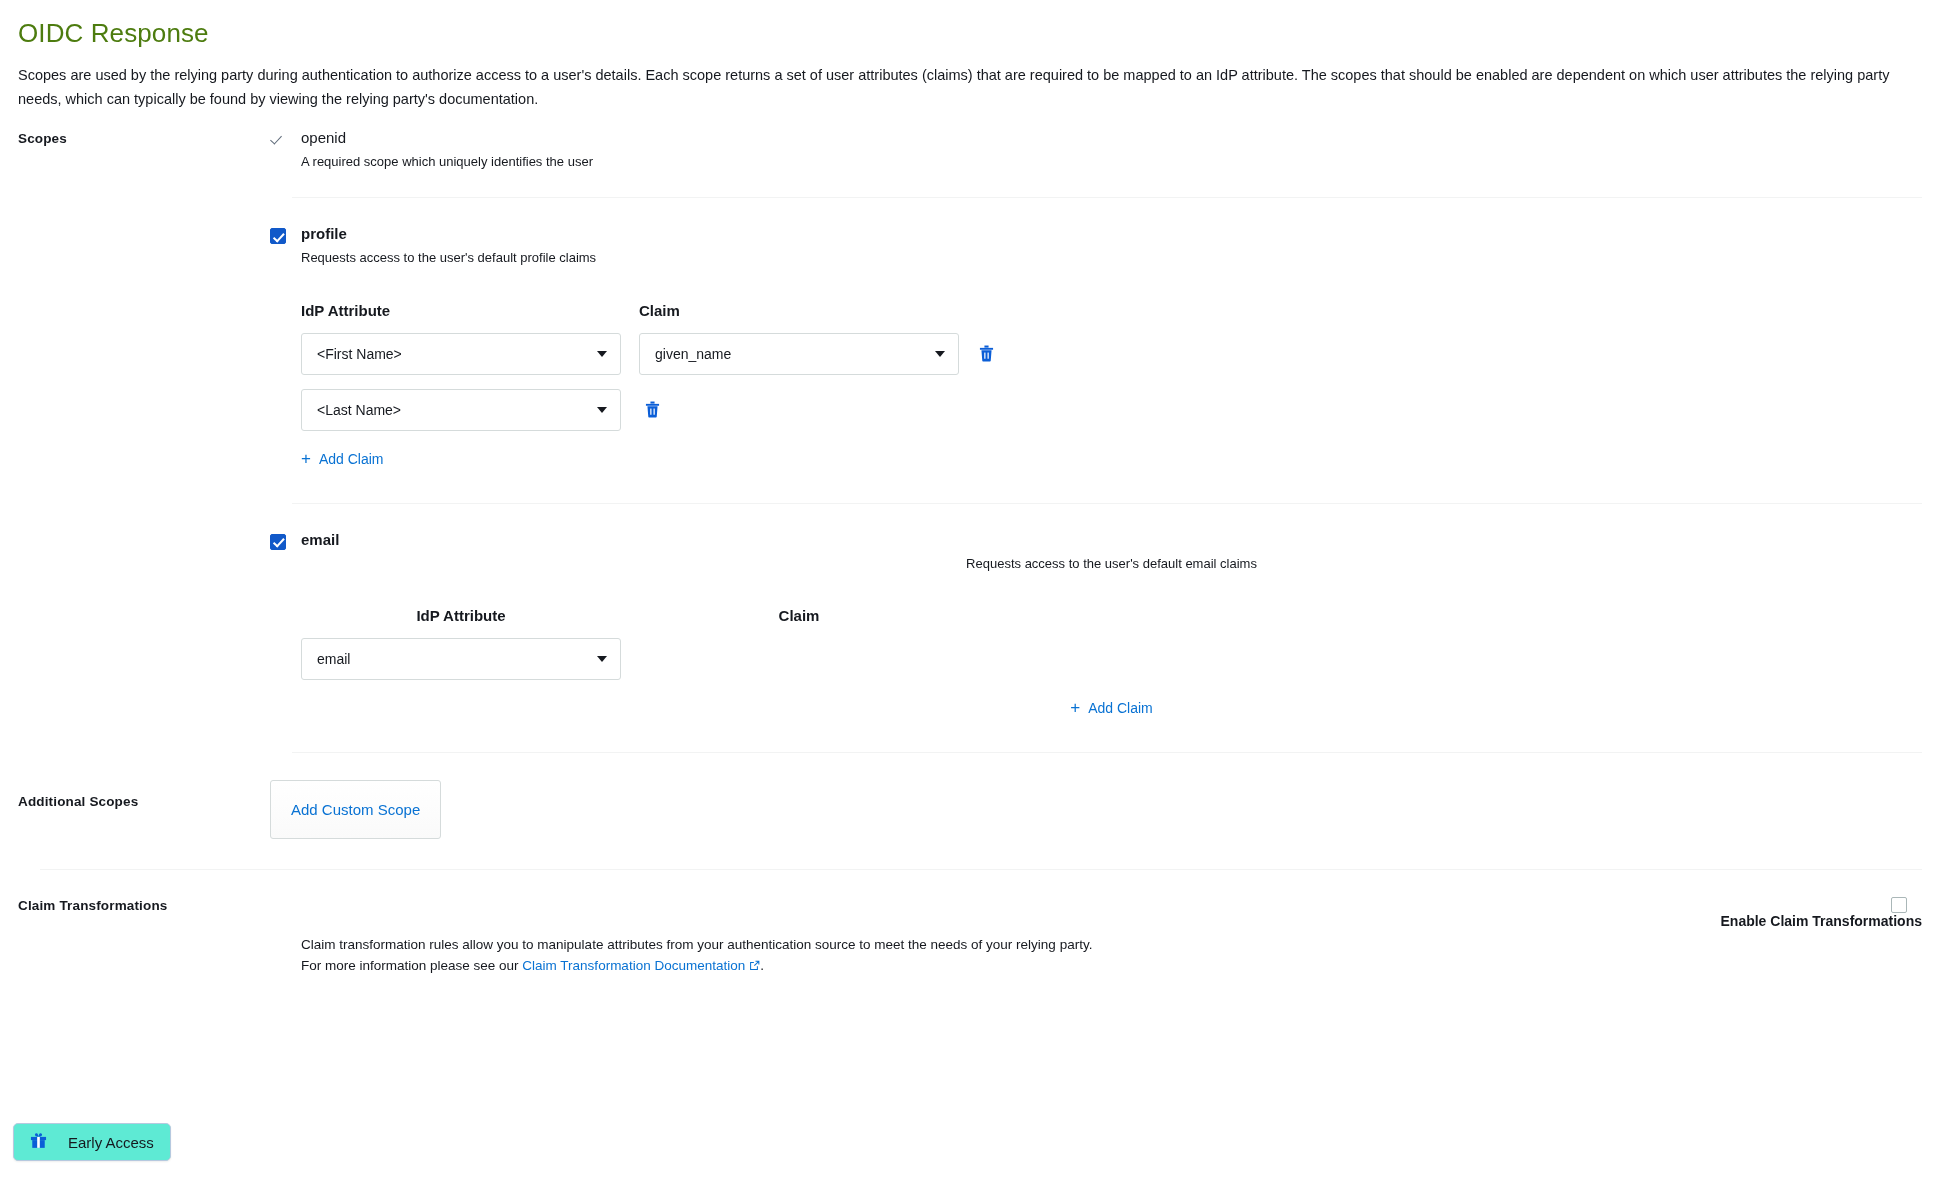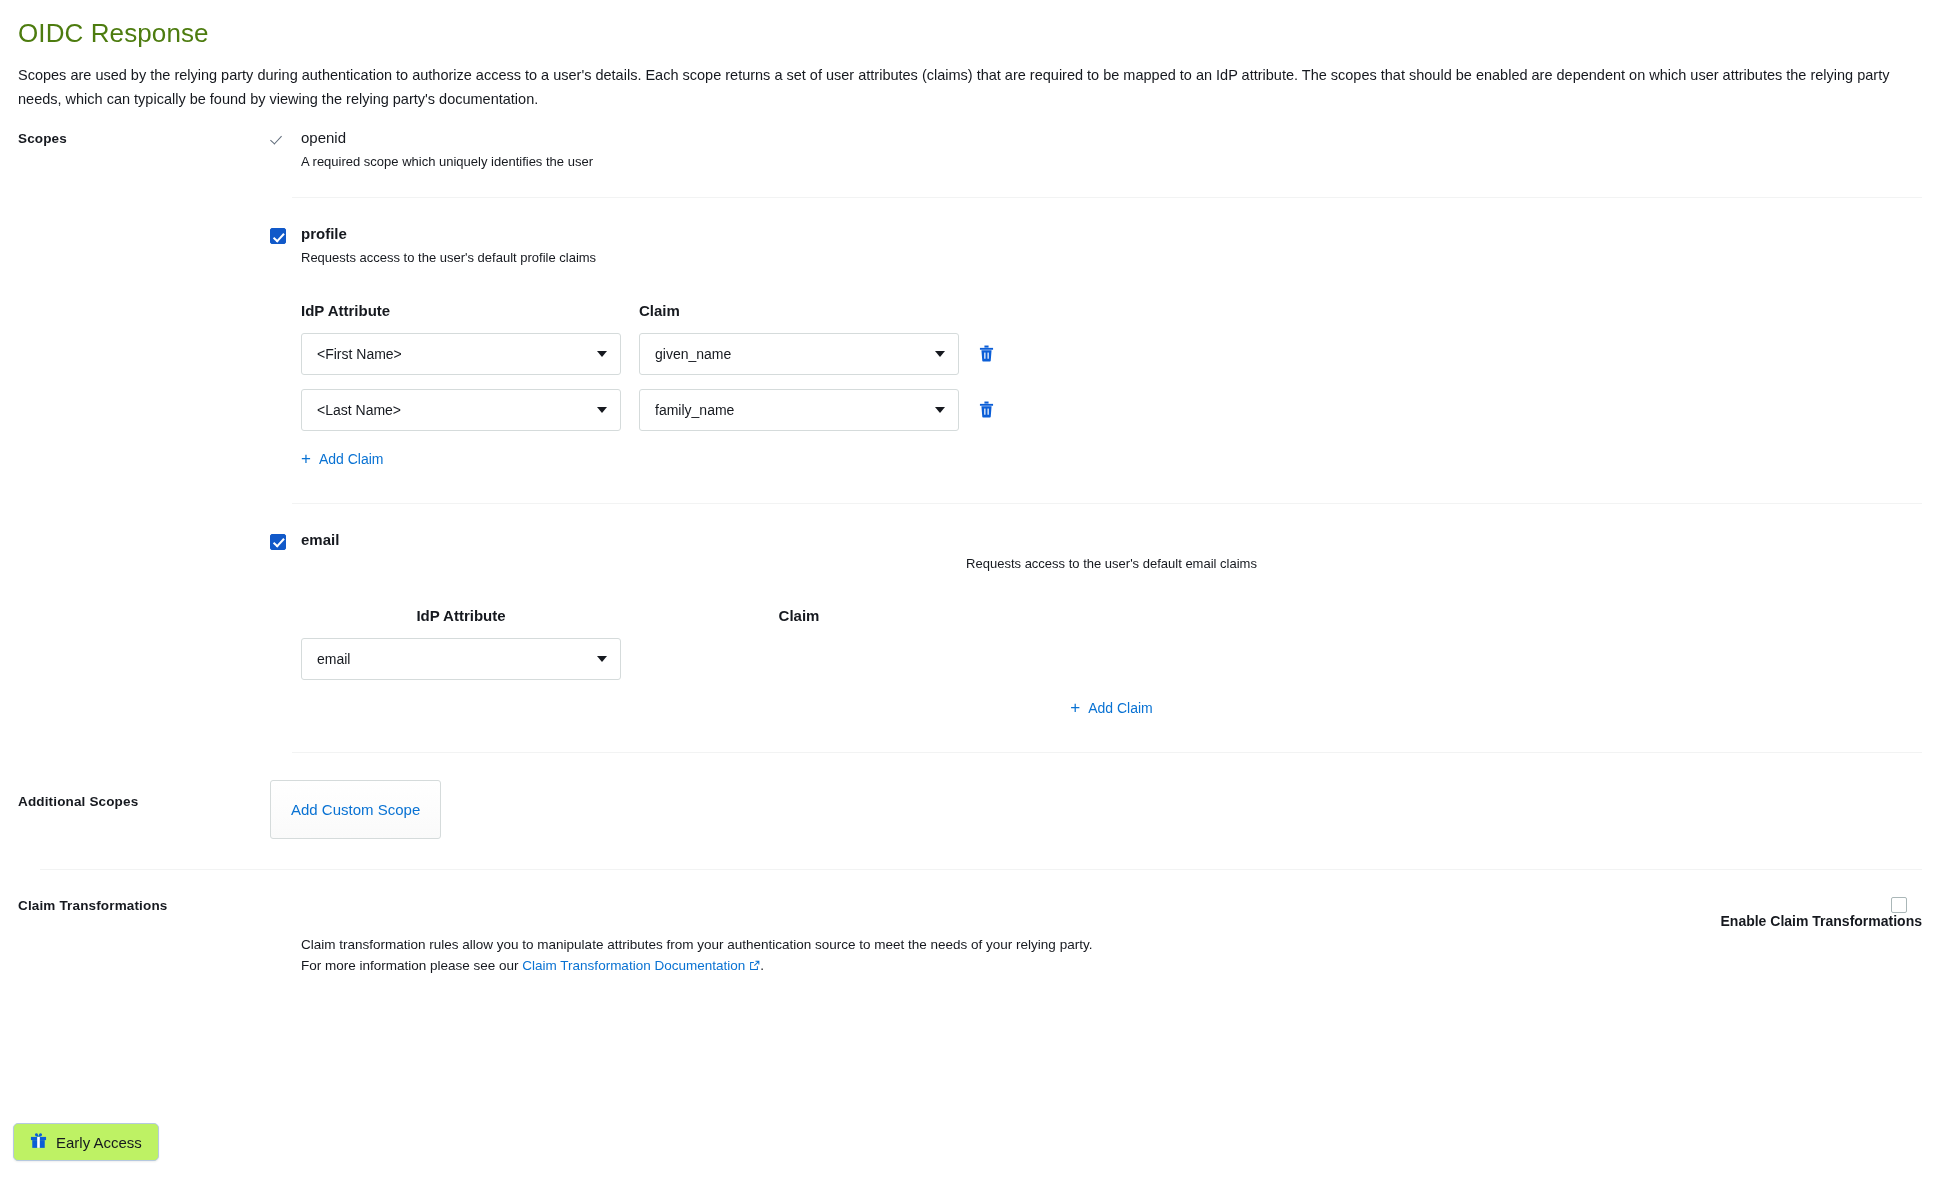--- a/index.html
+++ b/index.html
@@ -240,26 +240,26 @@
   .doclink { color: #0972d3; text-decoration: none; cursor: pointer; }
   .ext-icon { display: inline-block; margin-left: 4px; position: relative; top: 1px; }
 
   
   .early-access {
     position: absolute;
     left: 13px;
     bottom: 27px;
     display: inline-flex;
     align-items: center;
-    gap: 9px;
+    gap: 21px;
     height: 38px;
     padding: 0 16px;
     border: 1px solid #b6c9df;
     border-radius: 5px;
-    background: #bef264;
+    background: #5eead4;
     color: #16191f;
     font-size: 15px;
     cursor: pointer;
     box-shadow: 0 1px 2px rgba(0,0,0,0.07);
     font-family: "Liberation Sans", sans-serif;
   }
 </style>
 </head>
 <body>
 
@@ -313,24 +313,20 @@
                 <rect x="9.1" y="8" width="1.3" height="6.6" fill="#ffffff"></rect>
               </svg>
             </button>
           </div>
 
           <div class="claim-row">
             <div class="select col-idp">
               <span>&lt;Last Name&gt;</span>
               <span class="caret"></span>
             </div>
-            <div class="select col-claim">
-              <span>family_name</span>
-              <span class="caret"></span>
-            </div>
             <button class="trash-btn">
               <svg width="15" height="17" viewBox="0 0 16 18">
                 <rect x="1" y="3" width="14" height="2" fill="#0b5ed7"></rect>
                 <rect x="5.8" y="0.5" width="4.4" height="2.2" fill="#0b5ed7"></rect>
                 <path d="M2.6 5.6 h10.8 l-0.9 11.2 a0.8 0.8 0 0 1 -0.8 0.7 h-7.4 a0.8 0.8 0 0 1 -0.8 -0.7 z" fill="#0b5ed7"></path>
                 <rect x="5.6" y="8" width="1.3" height="6.6" fill="#ffffff"></rect>
                 <rect x="9.1" y="8" width="1.3" height="6.6" fill="#ffffff"></rect>
               </svg>
             </button>
           </div>

